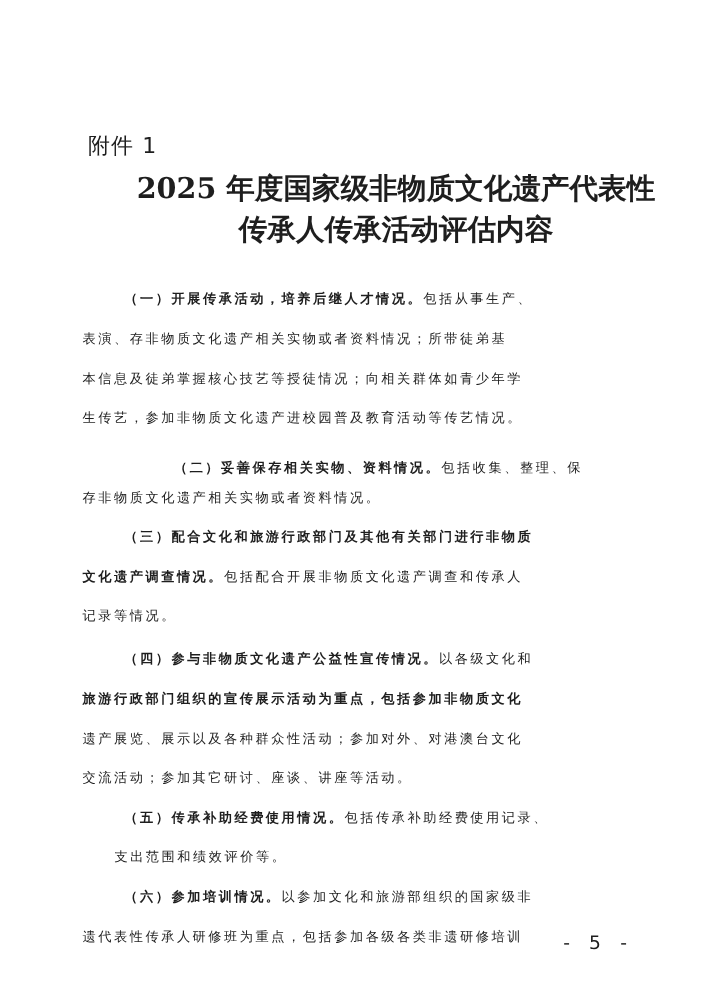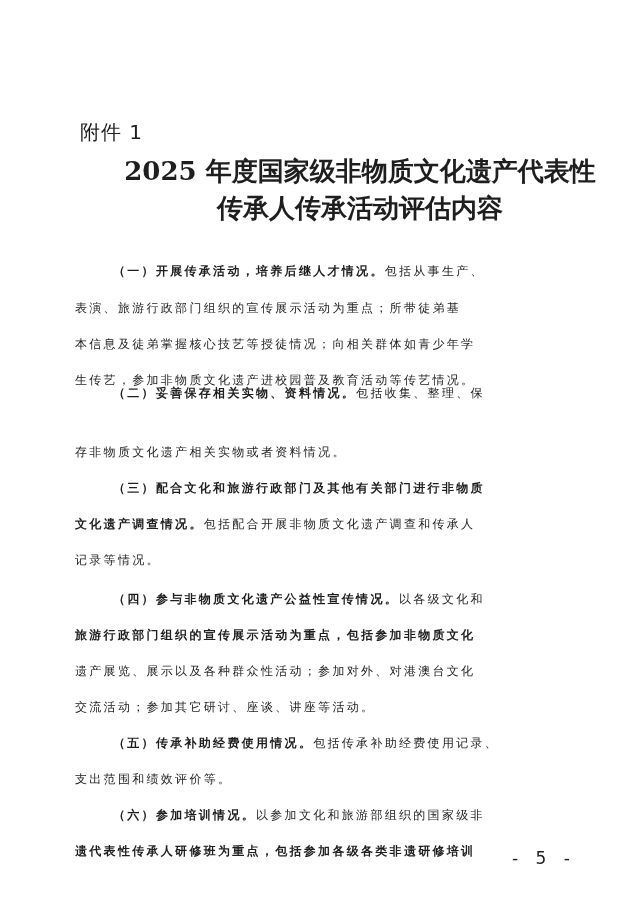--- a/index.html
+++ b/index.html
@@ -23,27 +23,27 @@
 
 <div class="attachment">附件 1</div>
 
 <div class="title l1">2025 年度国家级非物质文化遗产代表性</div>
 <div class="title l2">传承人传承活动评估内容</div>
 
 <div>
   <div class="line indent" style="top:260px;">
     <span class="b">（一）开展传承活动，培养后继人才情况。</span><span>包括从事生产、</span>
   </div>
-  <div class="line" style="top:297px;">表演、旅游行政部门组织的宣传展示活动为重点；所带徒弟基</div>
+  <div class="line" style="top:297px;">表演、存非物质文化遗产相关实物或者资料情况；所带徒弟基</div>
   <div class="line" style="top:333px;">本信息及徒弟掌握核心技艺等授徒情况；向相关群体如青少年学</div>
   <div class="line" style="top:369px;">生传艺，参加非物质文化遗产进校园普及教育活动等传艺情况。</div>
 </div>
 
 <div>
-  <div class="line indent" style="top:382px;">
+  <div class="line indent" style="top:414px;text-align:center;">
     <span class="b">（二）妥善保存相关实物、资料情况。</span><span>包括收集、整理、保</span>
   </div>
   <div class="line" style="top:441px;">存非物质文化遗产相关实物或者资料情况。</div>
 </div>
 
 <div>
   <div class="line indent b" style="top:477px;">（三）配合文化和旅游行政部门及其他有关部门进行非物质</div>
   <div class="line" style="top:513px;">
     <span class="b">文化遗产调查情况。</span><span>包括配合开展非物质文化遗产调查和传承人</span>
   </div>
@@ -56,23 +56,23 @@
   </div>
   <div class="line" style="top:624px;font-weight:bold;">旅游行政部门组织的宣传展示活动为重点，包括参加非物质文化</div>
   <div class="line" style="top:660px;">遗产展览、展示以及各种群众性活动；参加对外、对港澳台文化</div>
   <div class="line" style="top:696px;">交流活动；参加其它研讨、座谈、讲座等活动。</div>
 </div>
 
 <div>
   <div class="line indent" style="top:732px;">
     <span class="b">（五）传承补助经费使用情况。</span><span>包括传承补助经费使用记录、</span>
   </div>
-  <div class="line" style="top:768px;">支出范围和绩效评价等。</div>
+  <div class="line" style="top:768px;margin-left:29px;">支出范围和绩效评价等。</div>
 </div>
 
 <div>
   <div class="line indent" style="top:804px;">
     <span class="b">（六）参加培训情况。</span><span>以参加文化和旅游部组织的国家级非</span>
   </div>
-  <div class="line" style="top:840px;font-weight:bold;">遗代表性传承人研修班为重点，包括参加各级各类非遗研修培训</div>
+  <div class="line" style="top:840px;">遗代表性传承人研修班为重点，包括参加各级各类非遗研修培训</div>
 </div>
 
 <div class="pageno">- 5 -</div>
 
 </body></html>

